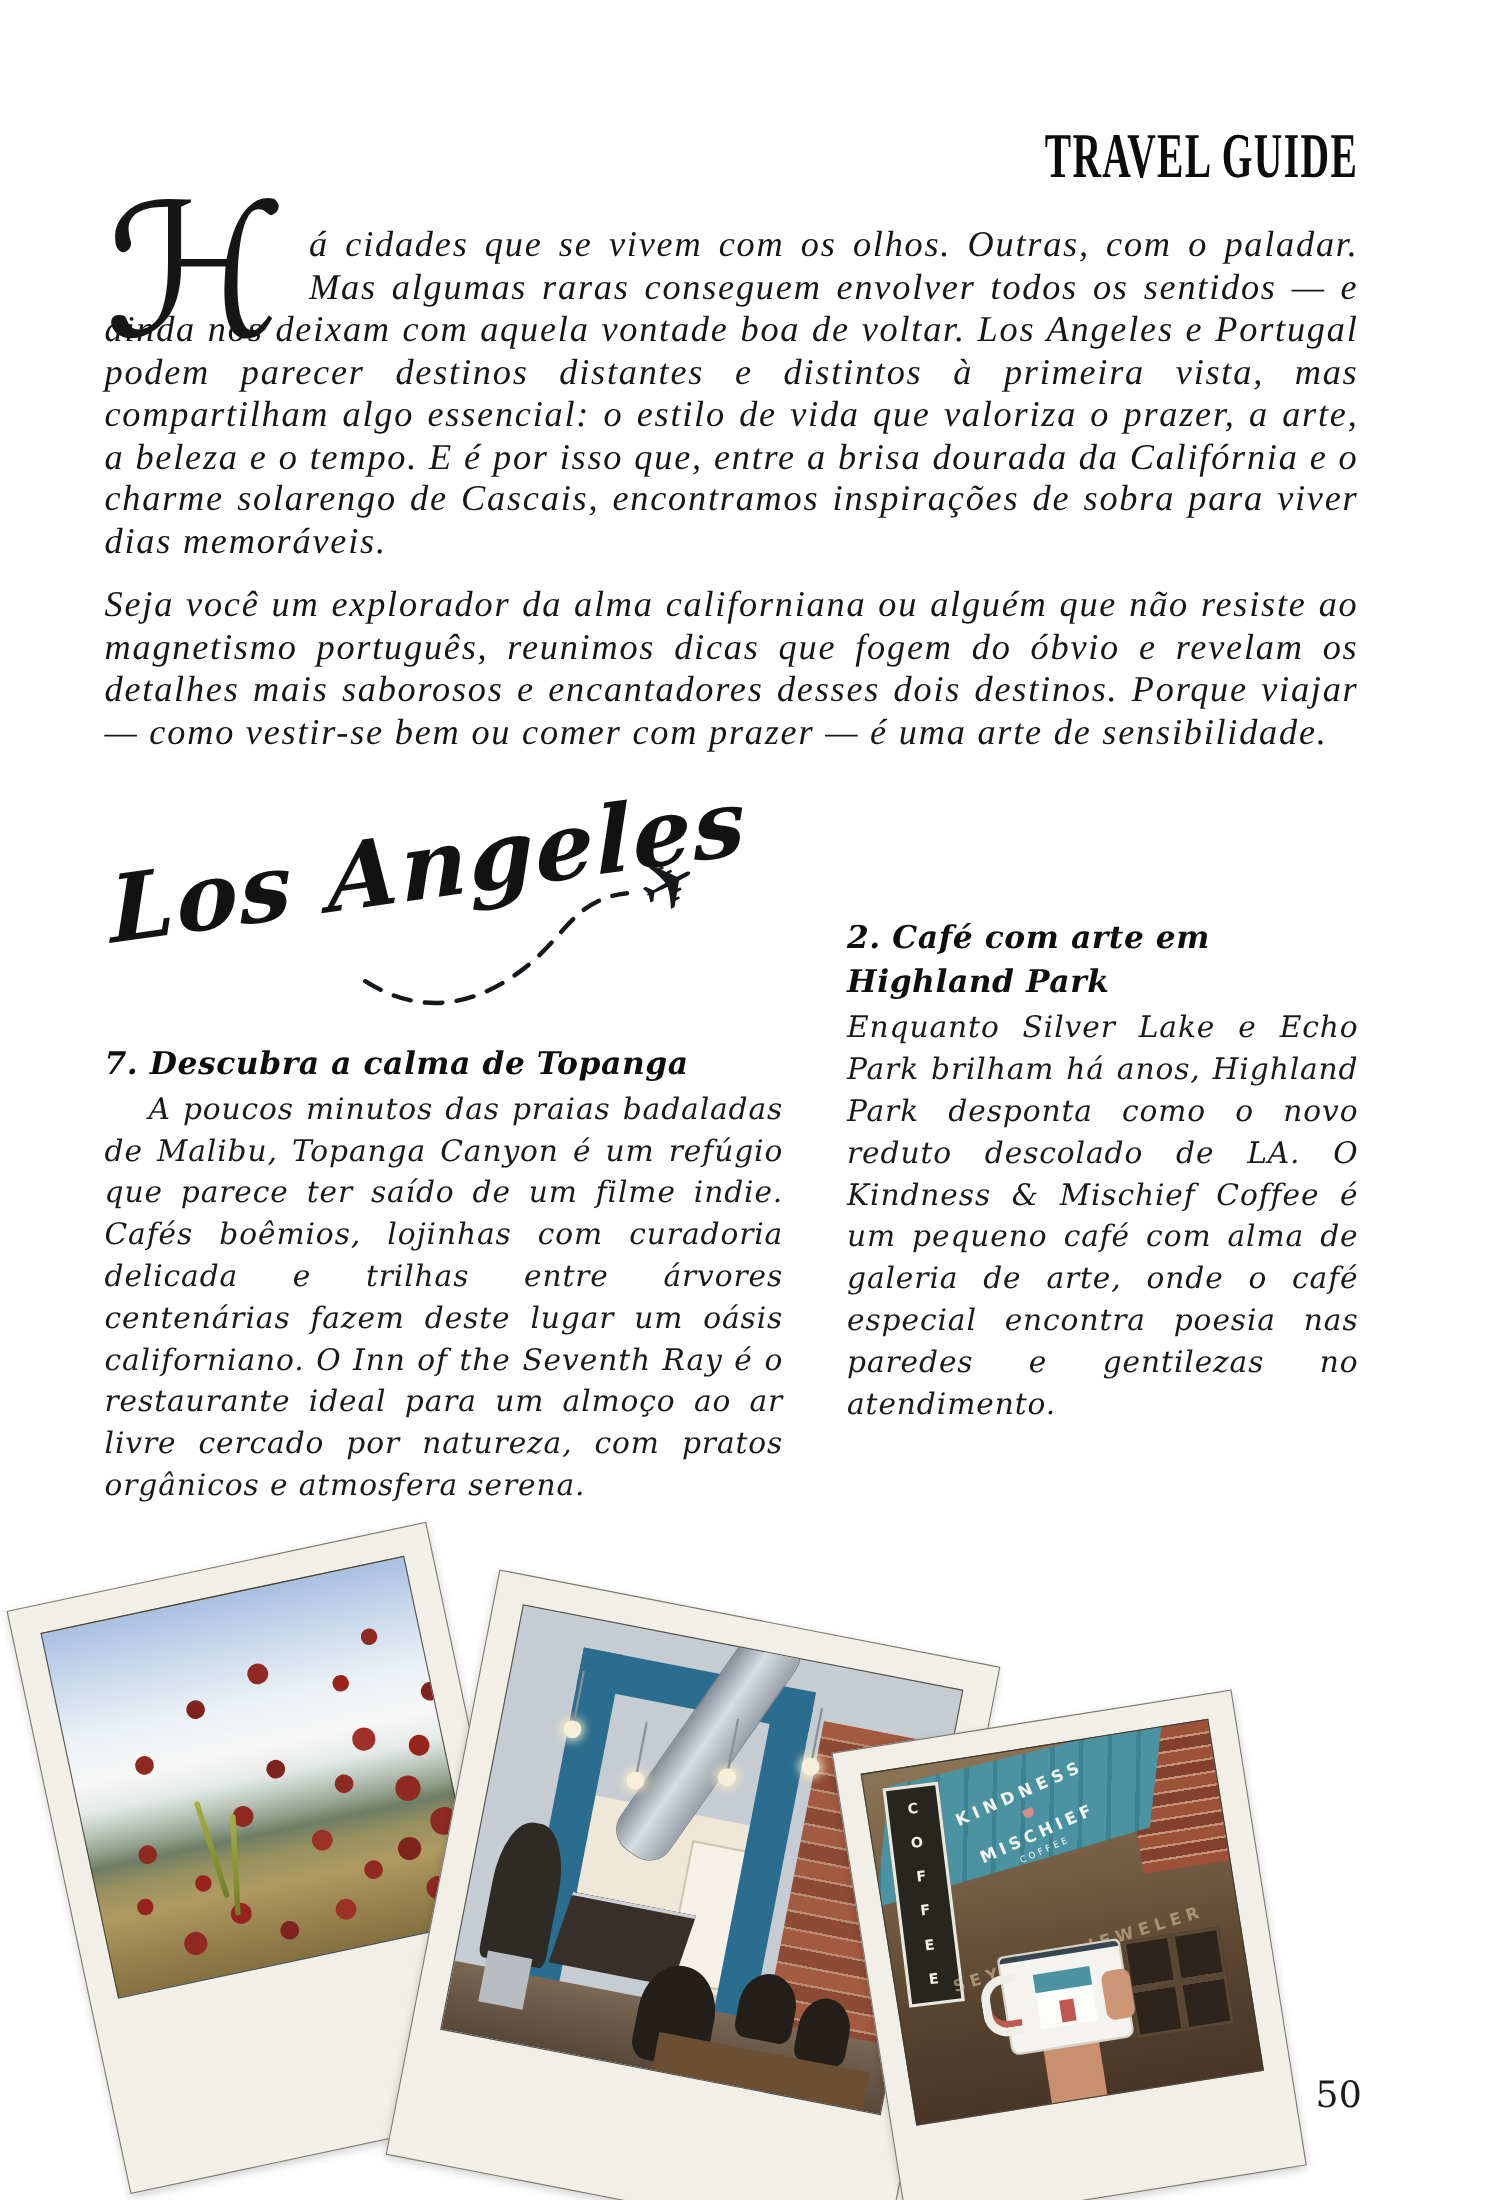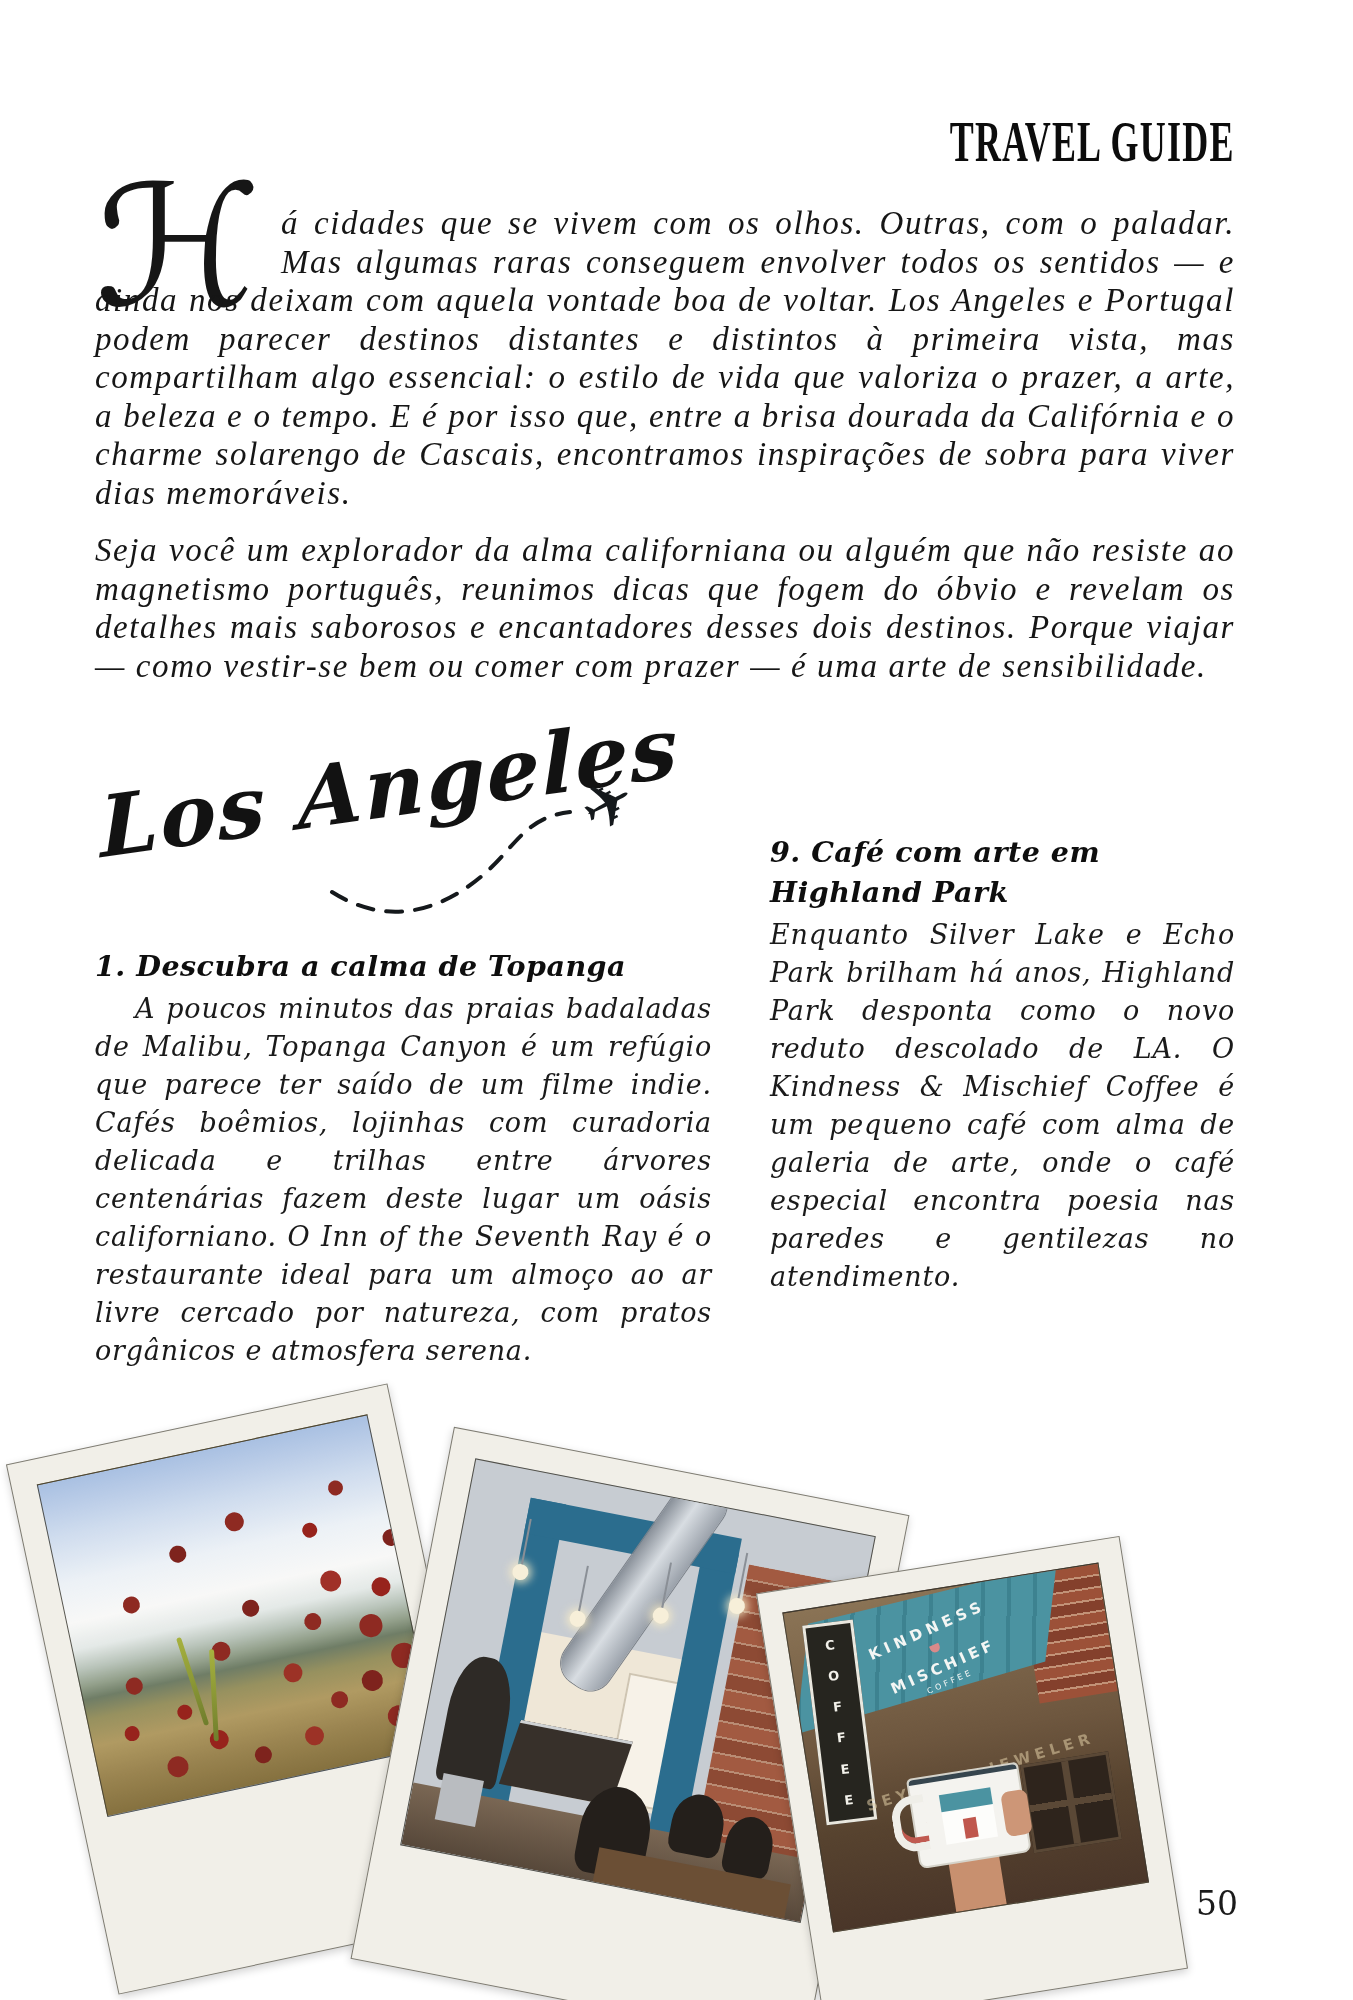--- a/index.html
+++ b/index.html
@@ -141,27 +141,27 @@
 <div class="la-title">Los Angeles</div>
 
 <div class="flight">
   <svg width="320" height="160" viewBox="0 0 320 160">
     <path d="M 14 120 C 55 146 100 148 148 116 C 196 84 200 46 252 40" fill="none" stroke="#15191c" stroke-width="4" stroke-linecap="round" stroke-dasharray="16 13"></path>
   </svg>
   <span class="plane">✈</span>
 </div>
 
 <div class="col col1">
-  <h3>1. Descubra a calma de Topanga</h3>
+  <h3>7. Descubra a calma de Topanga</h3>
   <p class="indent">A poucos minutos das praias badaladas de Malibu, Topanga Canyon é um refúgio que parece ter saído de um filme indie. Cafés boêmios, lojinhas com curadoria delicada e trilhas entre árvores centenárias fazem deste lugar um oásis californiano. O Inn of the Seventh Ray é o restaurante ideal para um almoço ao ar livre cercado por natureza, com pratos orgânicos e atmosfera serena.</p>
 </div>
 
 <div class="col col2">
   <div class="gap"></div>
-  <h3>9. Café com arte em Highland Park</h3>
+  <h3>2. Café com arte em Highland Park</h3>
   <p>Enquanto Silver Lake e Echo Park brilham há anos, Highland Park desponta como o novo reduto descolado de LA. O Kindness &amp; Mischief Coffee é um pequeno café com alma de galeria de arte, onde o café especial encontra poesia nas paredes e gentilezas no atendimento.</p>
 </div>
 
 <div class="polaroid p1">
   <div class="photo">
     <div class="p1-dots"></div>
     <div class="p1-sprig s1"></div>
     <div class="p1-sprig s2"></div>
   </div>
 </div>

